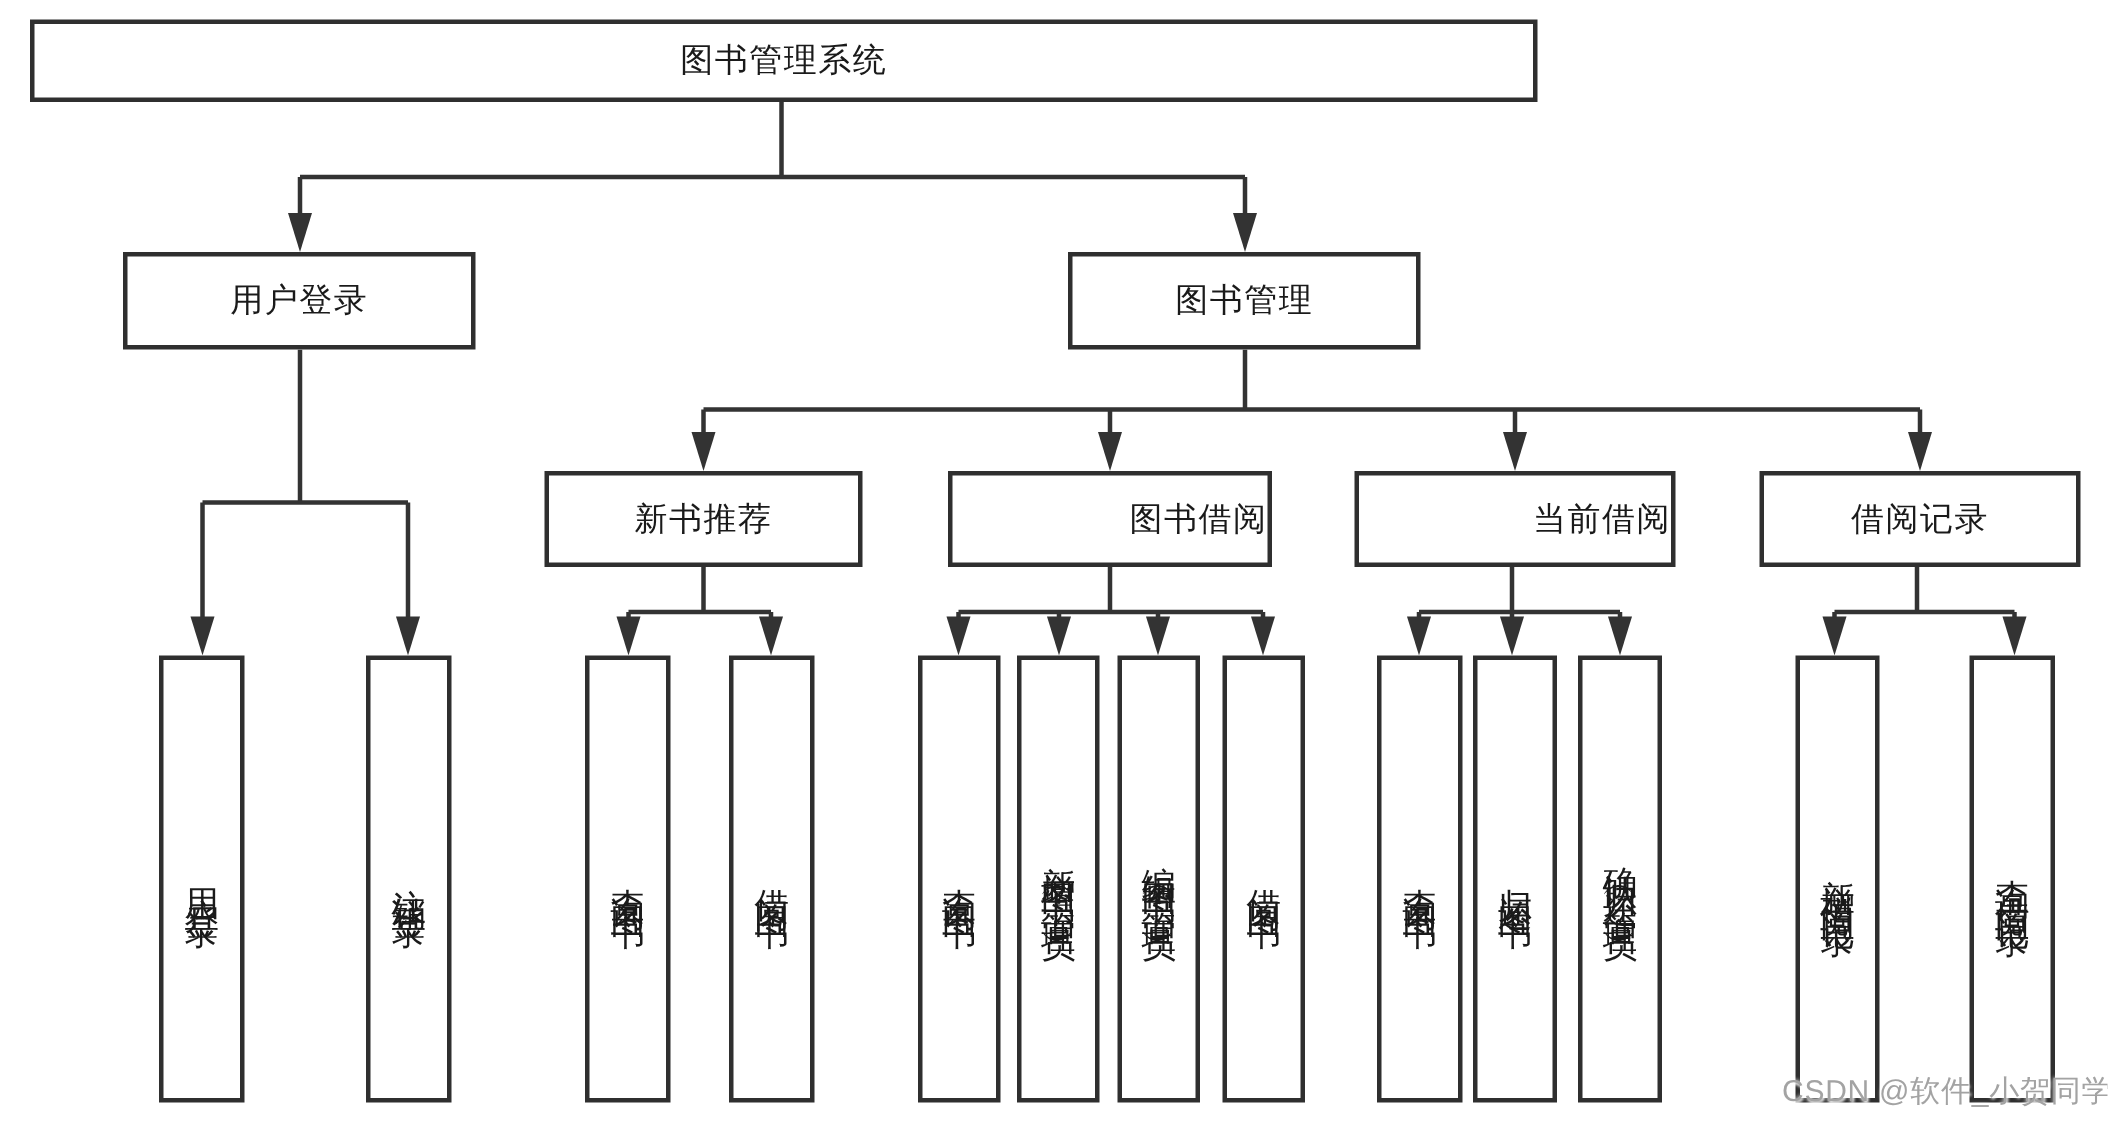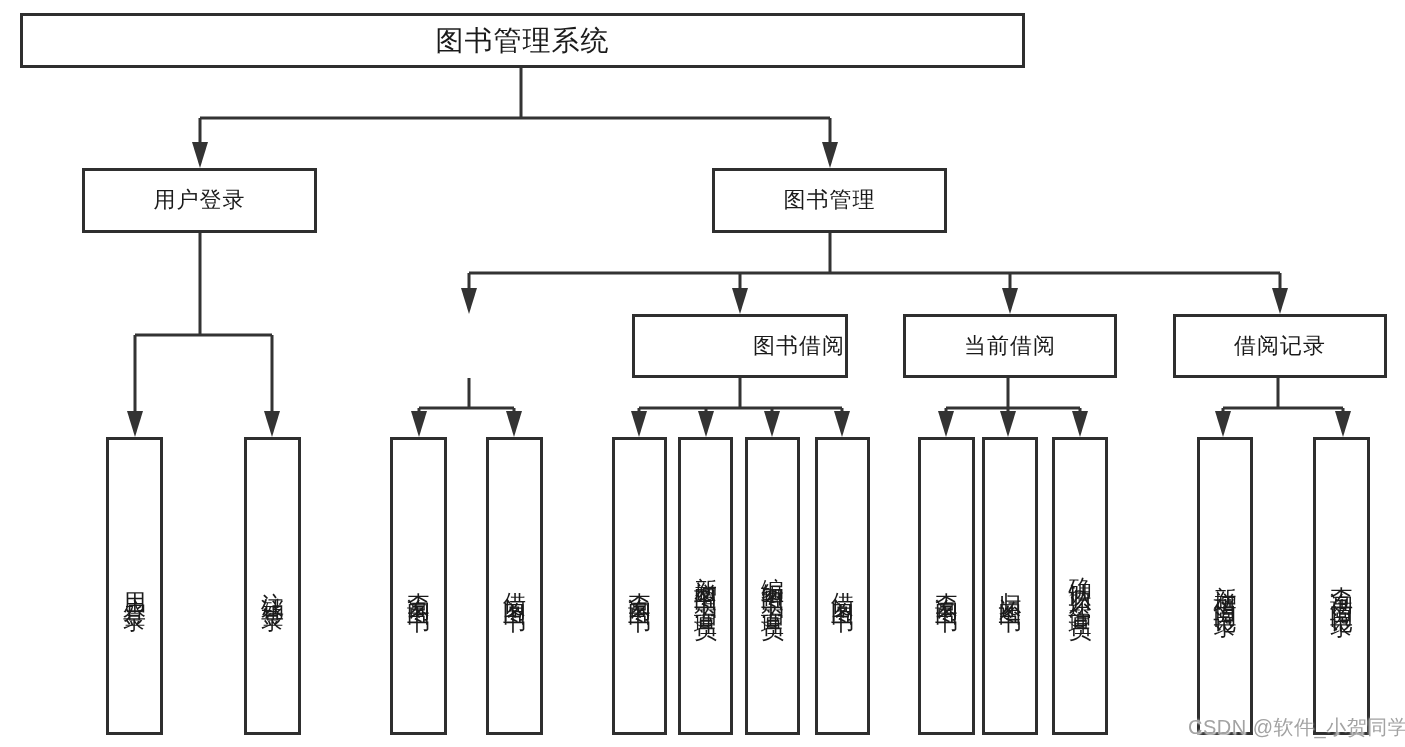--- a/index.html
+++ b/index.html
@@ -28,21 +28,21 @@
     position: absolute;
     box-sizing: border-box;
     border: 3px solid #2f2f2f;
     background: #ffffff;
     display: flex;
     align-items: center;
     justify-content: center;
     z-index: 2;
     color: #1a1a1a;
   }
-  .node--root .node__label { font-size: 28px; letter-spacing: 1px; }
+  .node--root .node__label { font-size: 22px; letter-spacing: 1px; }
   .node--h .node__label { font-size: 22px; letter-spacing: 1px; }
   .node__label {
     line-height: 1.2;
     white-space: nowrap;
   }
   .node--v {
     top: 437px;
     height: 298px;
   }
   .node--v .node__label {
@@ -117,24 +117,27 @@
     <span class="node__label">图书管理系统</span>
   </div>
 
   <div class="node node--h" style="left:82px; top:168px; width:235px; height:65px;">
     <span class="node__label">用户登录</span>
   </div>
   <div class="node node--h" style="left:712px; top:168px; width:235px; height:65px;">
     <span class="node__label">图书管理</span>
   </div>
 
+  <div class="node node--h" style="left:363px; top:314px; width:212px; height:64px;">
+    <span class="node__label">新书推荐</span>
+  </div>
   <div class="node node--h" style="left:632px; top:314px; width:216px; height:64px;justify-content:flex-end;">
     <span class="node__label">图书借阅</span>
   </div>
-  <div class="node node--h" style="left:903px; top:314px; width:214px; height:64px;">
+  <div class="node node--h" style="left:903px; top:314px; width:214px; height:64px;justify-content:flex-end;">
     <span class="node__label">当前借阅</span>
   </div>
   <div class="node node--h" style="left:1173px; top:314px; width:214px; height:64px;align-items:center;">
     <span class="node__label">借阅记录</span>
   </div>
 
   <div class="node node--v" style="left:106px; width:57px;">
     <span class="node__label">用户登录</span>
   </div>
   <div class="node node--v" style="left:244px; width:57px;">

